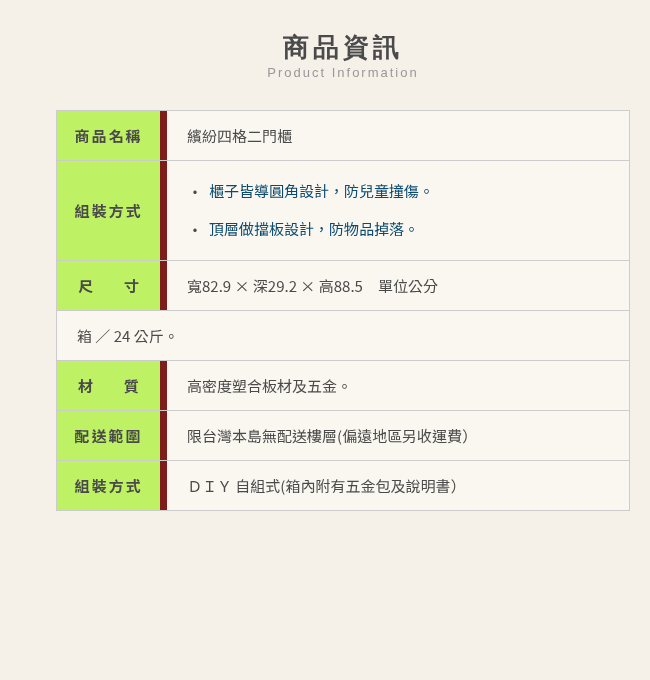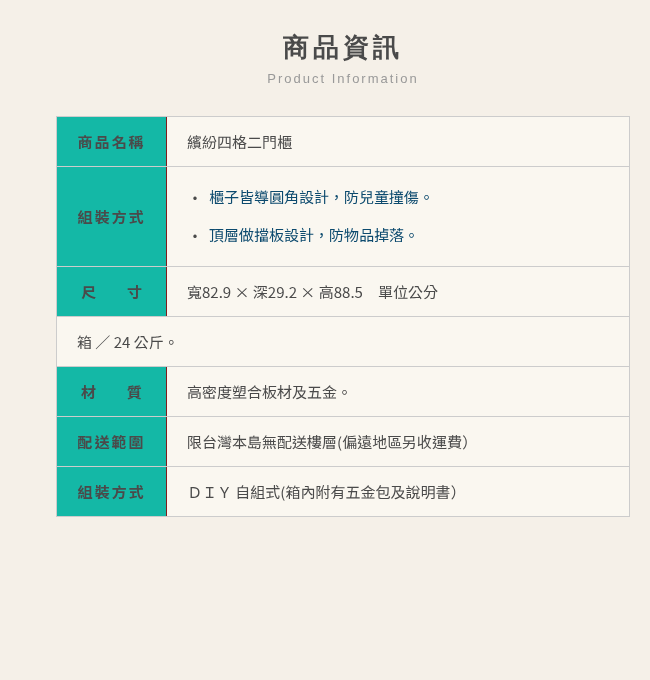--- a/index.html
+++ b/index.html
@@ -36,21 +36,21 @@
       font-weight: bold;
       color: #4a4a4a;
       letter-spacing: 4px;
       font-family: "Microsoft JhengHei", "PingFang TC", sans-serif;
     }
 
     .header-subtitle {
       font-size: 13px;
       color: #999;
       letter-spacing: 2px;
-      margin-top: 6px;
+      margin-top: 0;
       font-family: Arial, sans-serif;
     }
 
     .table {
       width: 100%;
       border-collapse: collapse;
       border: 1px solid #ccc;
     }
 
     .table-row {
@@ -58,26 +58,26 @@
       border-bottom: 1px solid #ccc;
     }
 
     .table-row:last-child {
       border-bottom: none;
     }
 
     .label-cell {
       width: 110px;
       min-width: 110px;
-      background-color: #14b8a6;
+      background-color: #bef264;
       padding: 14px 10px;
       display: flex;
       align-items: center;
       justify-content: center;
-      border-right: 1px solid #7f1d1d;
+      border-right: 7px solid #7f1d1d;
       font-size: 15px;
       color: #4a4a4a;
       font-weight: bold;
       letter-spacing: 2px;
     }
 
     .label-cell.spaced {
       letter-spacing: 8px;
       text-indent: 8px;
     }

